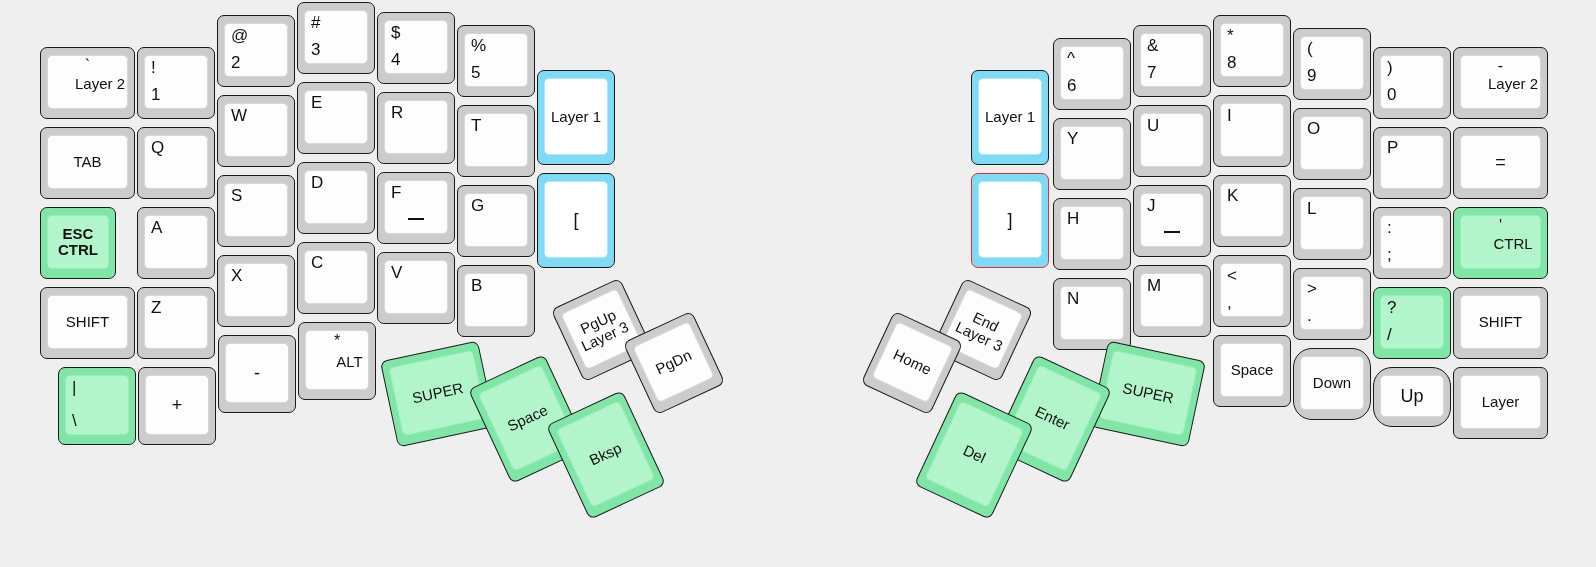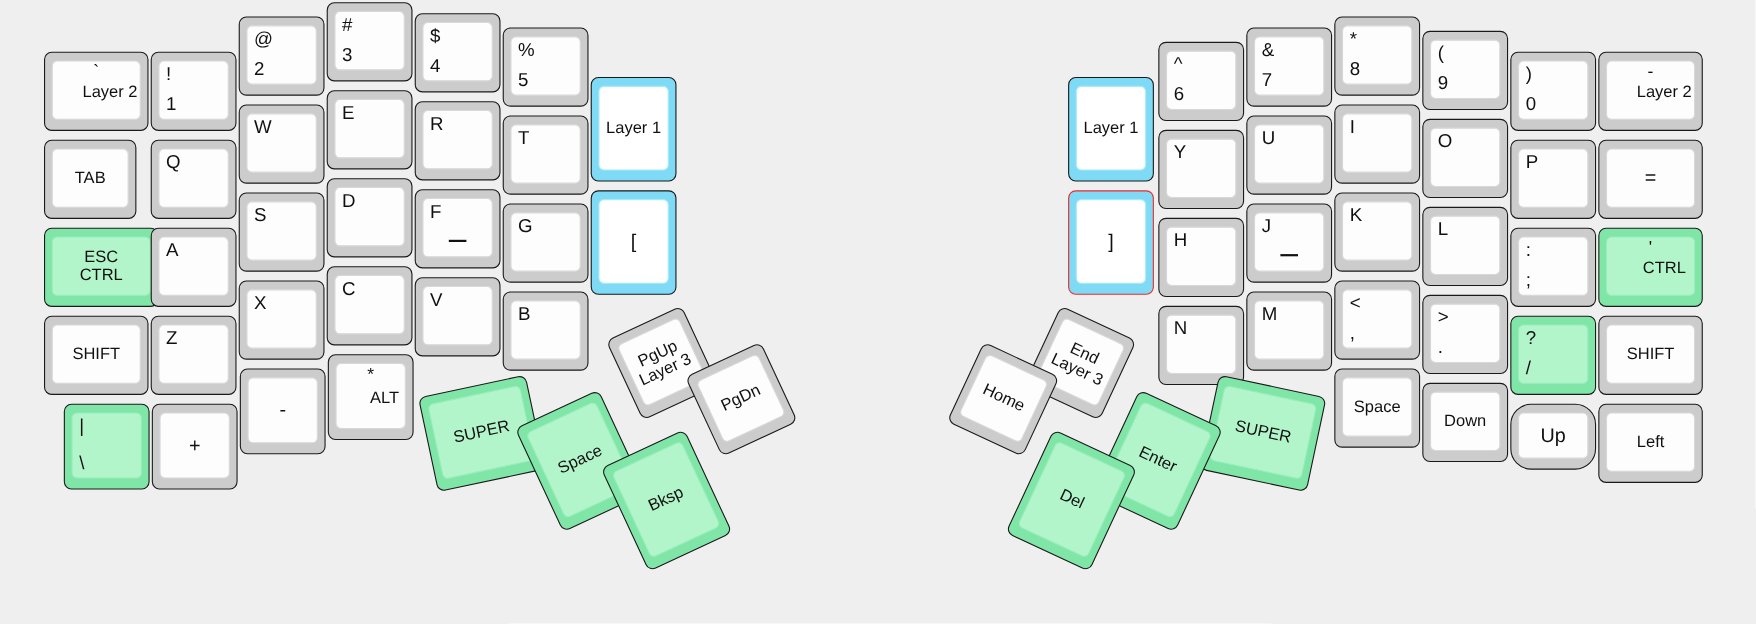--- a/index.html
+++ b/index.html
@@ -82,26 +82,26 @@
 <body>
 
 <div id="stage">
   <div id="left-half">
       <div class="key" style="left: 40px; top: 47px; width: 95px; height: 72px;">
         <div class="cap">
           <div class="lg tc">`</div>
           <div class="lg below">Layer 2</div>
         </div>
       </div>
-      <div class="key" style="left: 40px; top: 127px; width: 84px; height: 72px;">
+      <div class="key" style="left: 40px; top: 127px; width: 95px; height: 72px;">
         <div class="cap">
           <div class="lg ctr">TAB</div>
         </div>
       </div>
-      <div class="key green" style="left: 40px; top: 207px; width: 104px; height: 72px;">
+      <div class="key green" style="left: 40px; top: 207px; width: 76px; height: 72px; font-weight: bold;">
         <div class="cap">
           <div class="lg ctr">ESC<br>CTRL</div>
         </div>
       </div>
       <div class="key" style="left: 40px; top: 287px; width: 95px; height: 72px;">
         <div class="cap">
           <div class="lg ctr">SHIFT</div>
         </div>
       </div>
       <div class="key" style="left: 137px; top: 47px; width: 78px; height: 72px;">
@@ -364,21 +364,21 @@
         <div class="cap">
           <div class="lg tl">L</div>
         </div>
       </div>
       <div class="key" style="left: 1293px; top: 268px; width: 78px; height: 72px;">
         <div class="cap">
           <div class="lg tl">&gt;</div>
           <div class="lg bl">.</div>
         </div>
       </div>
-      <div class="key" style="left: 1293px; top: 348px; width: 78px; height: 72px;">
+      <div class="key" style="left: 1293px; top: 348px; width: 78px; height: 72px; border-radius: 19px;">
         <div class="cap">
           <div class="lg ctr">Down</div>
         </div>
       </div>
       <div class="key" style="left: 1373px; top: 47px; width: 78px; height: 72px;">
         <div class="cap">
           <div class="lg tl">)</div>
           <div class="lg bl">0</div>
         </div>
       </div>
@@ -421,21 +421,21 @@
           <div class="lg below">CTRL</div>
         </div>
       </div>
       <div class="key" style="left: 1453px; top: 287px; width: 95px; height: 72px;">
         <div class="cap">
           <div class="lg ctr">SHIFT</div>
         </div>
       </div>
       <div class="key" style="left: 1453px; top: 367px; width: 95px; height: 72px;">
         <div class="cap">
-          <div class="lg ctr">Left</div>
+          <div class="lg ctr">Layer</div>
         </div>
       </div>
       <div class="key green" style="left: 1098px; top: 350px; width: 100px; height: 88px; transform: rotate(12deg); transform-origin: 50% 50%;">
         <div class="cap">
           <div class="lg ctr">SUPER</div>
         </div>
       </div>
       <div class="key" style="left: 944px; top: 290px; width: 76px; height: 80px; transform: rotate(25deg); transform-origin: 50% 50%;">
         <div class="cap">
           <div class="lg ctr">End<br>Layer 3</div>

